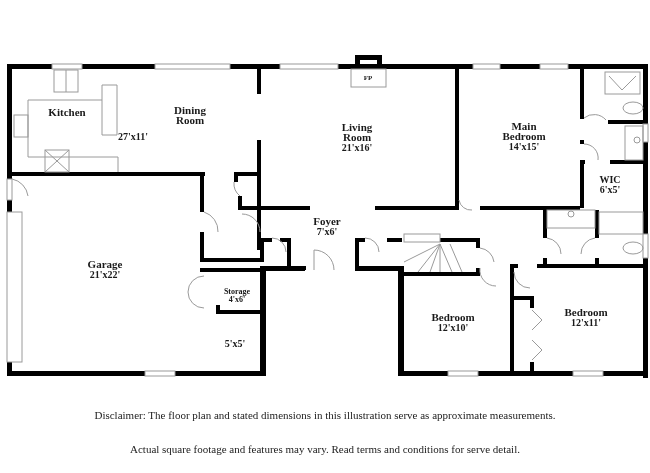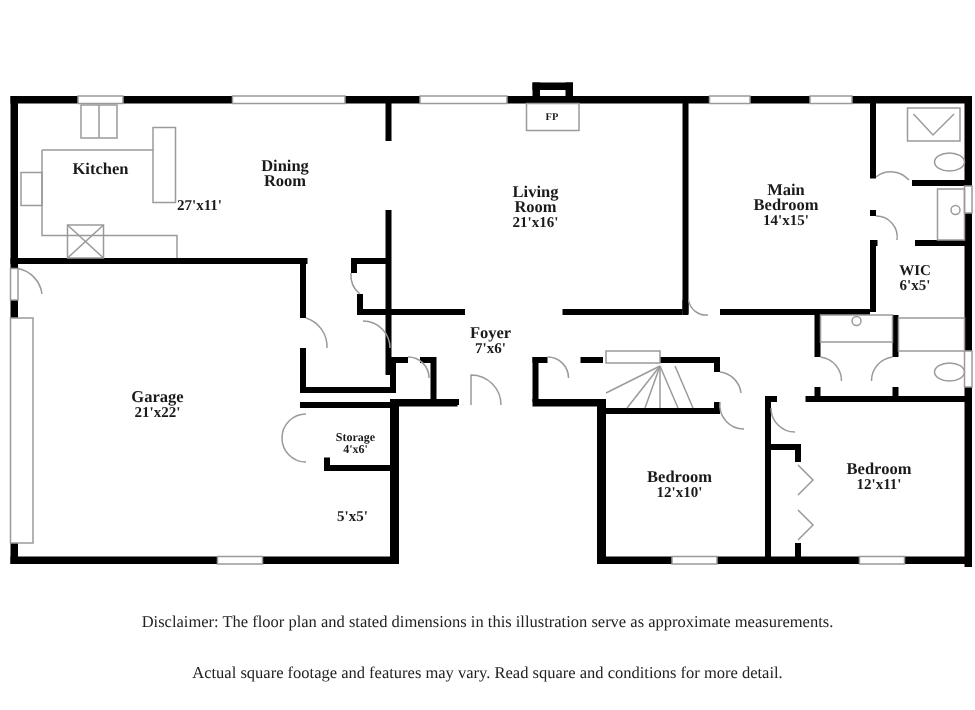--- a/index.html
+++ b/index.html
@@ -199,13 +199,13 @@
 
     <text class="lbl" font-size="11" x="453" y="321">Bedroom</text>
     <text class="lbl" font-size="10" x="453" y="331">12'x10'</text>
 
     <text class="lbl" font-size="11" x="586" y="316">Bedroom</text>
     <text class="lbl" font-size="10" x="586" y="326">12'x11'</text>
   </g>
 </svg>
 
 <div class="disclaimer" style="top:408px;">Disclaimer: The floor plan and stated dimensions in this illustration serve as approximate measurements.</div>
-<div class="disclaimer" style="top:442px;">Actual square footage and features may vary. Read square and conditions for more detail.</div>
+<div class="disclaimer" style="top:442px;">Actual square footage and features may vary. Read terms and conditions for serve detail.</div>
 
 </body></html>

